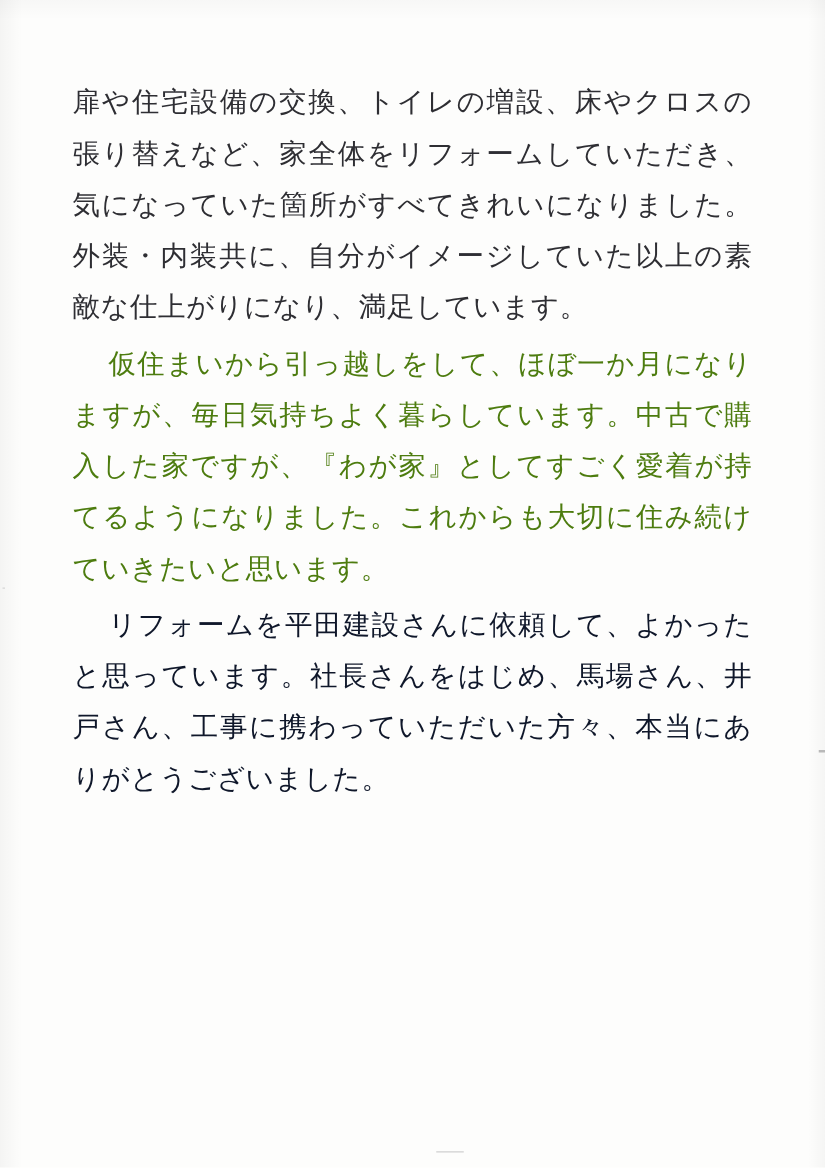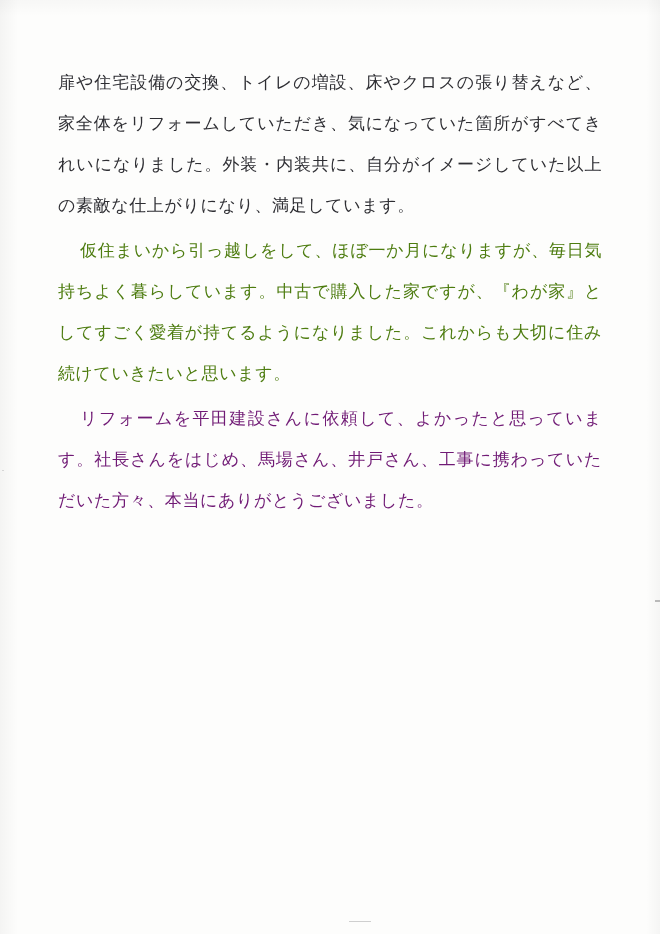--- a/index.html
+++ b/index.html
@@ -32,36 +32,36 @@
     pointer-events: none;
   }
   .letter-body {
     position: absolute;
     left: 58px;
     top: 62px;
     width: 544px;
   }
   .para {
     margin: 0 0 4px 0;
-    font-size: 17px;
+    font-size: 22px;
     line-height: 41px;
     color: #2b2b2f;
     text-align: justify;
     text-justify: inter-character;
     letter-spacing: 0.6px;
     font-family: "DejaVu Serif", "Liberation Serif", serif;
     font-weight: 400;
   }
   .para.indent {
     text-indent: 1.3em;
   }
   
   .para:nth-child(1) { color: #2e2e33; }
   .para:nth-child(2) { color: #4d7c0f; }
-  .para:nth-child(3) { color: #701a75; }
+  .para:nth-child(3) { color: #0f172a; }
 
   .scan-marks {
     position: absolute;
     inset: 0;
     pointer-events: none;
   }
   .mark {
     position: absolute;
     background: #b9b9b9;
   }

